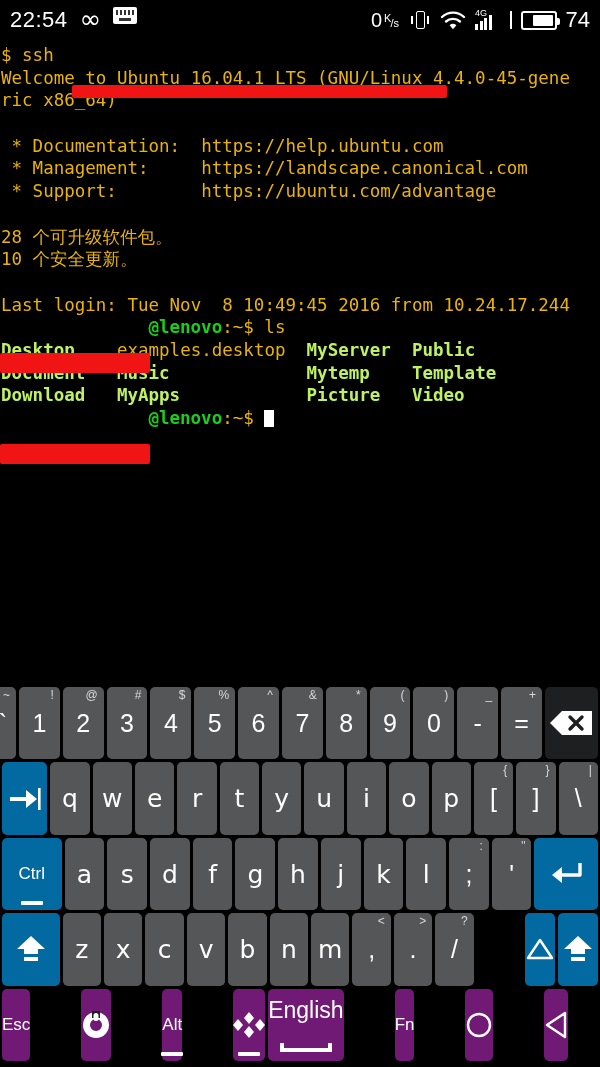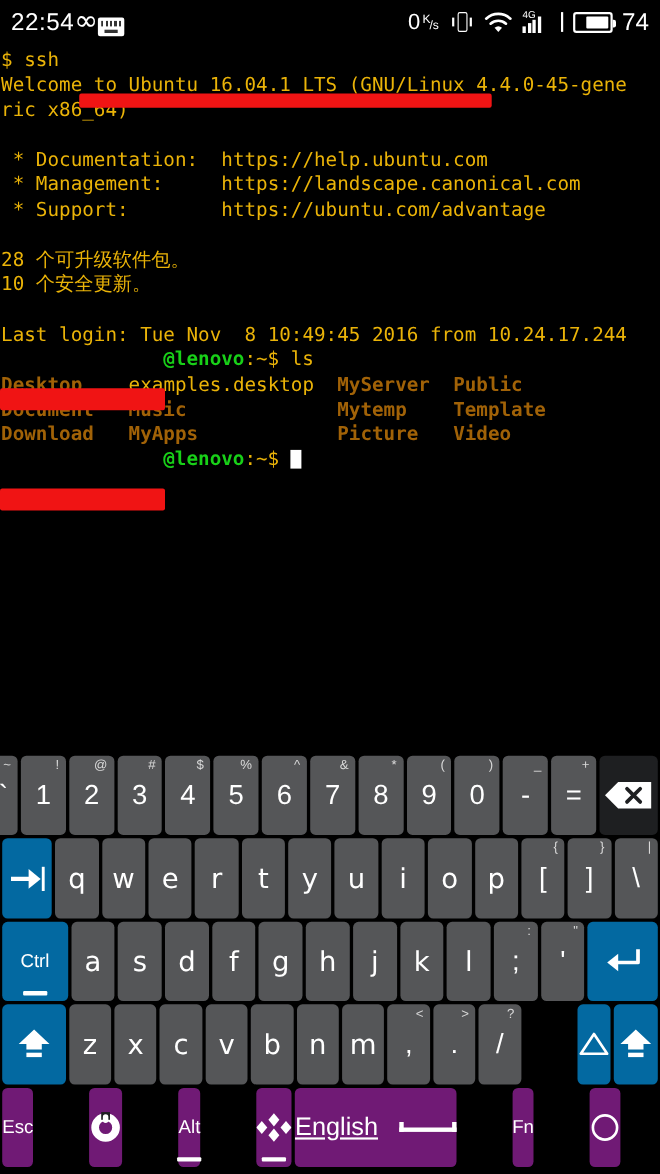--- a/index.html
+++ b/index.html
@@ -12,21 +12,21 @@
 
   
   #statusbar{
     position:relative;
     height:40px; width:600px;
     background:#000;
     display:flex; align-items:center;
     padding:0 10px;
     color:#fff;
   }
-  .sb-left{ display:flex; align-items:flex-end; gap:0; }
+  .sb-left{ display:flex; align-items:flex-start; gap:12px; }
   .sb-right{ display:flex; align-items:center; gap:9px; margin-left:auto; }
   .sb-time{
     font-family:"Liberation Sans", sans-serif;
     font-size:22px; letter-spacing:.5px;
   }
   .icon-infinity{
     font-family:"DejaVu Sans", sans-serif;
     font-size:26px; line-height:1;
     position:relative; top:-1px;
   }
@@ -90,21 +90,21 @@
     width:600px; height:645px;
     background:#000; color:#d8d8d8;
     font-family:"DejaVu Sans Mono", monospace;
     font-size:17.5px; line-height:22.7px;
     padding:4px 0 0 1px;
     white-space:pre;
     overflow:hidden;
   }
   #terminal .line{ height:22.7px; }
   .t-green{ color:#18d018; font-weight:bold;margin-left:21px; }
-  .t-blue{ color:#a16207; font-weight:bold; }
+  .t-blue{ color:#bef264; font-weight:bold; }
   .t-white{ color:#eab308;text-align:right; }
   .cursor{
     display:inline-block; width:10px; height:17px;
     background:#fff; vertical-align:-3px;
   }
   .redact{
     position:absolute; background:#f01414; border-radius:2px;
   }
 
   
@@ -142,21 +142,21 @@
   .key.edge-left{
     flex:0 0 26px; margin-left:-12px; border-radius:0 5px 5px 0;
     overflow:hidden;
   }
   .key.tab{ flex:1.15 1 0; }
   .key.ctrl{ flex:1.5 1 0; }
   .key.enter{ flex:1.6 1 0; }
   .key.shift{ flex:1.5 1 0; }
   .key.shift-r{ flex:1.05 1 0; }
   .key.bksp{ flex:1.3 1 0; background:#1e1f21; }
-  .key.space{ flex:5.4 1 0; background:#1e1f21; flex-direction:row; gap:19px;text-decoration:underline;}
+  .key.space{ flex:5.4 1 0; background:#1e1f21; flex-direction:column; gap:19px;}
   .key.space .splabel{
     font-size:23px; font-family:"Liberation Sans", sans-serif;
   }
   .key.space .spbar{
     width:52px; height:5px; border:0;
     border-bottom:4px solid #fff; border-left:4px solid #fff; border-right:4px solid #fff;
     height:9px;
   }
   .key.narrow{ flex:.78 1 0;margin-left:48px; }
   .bottomrow .key{ background:#701a75; }

